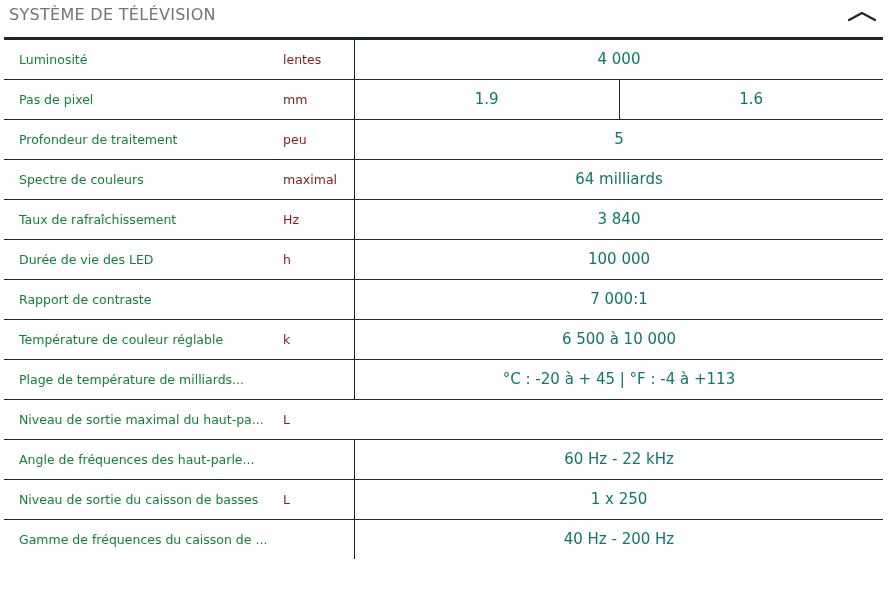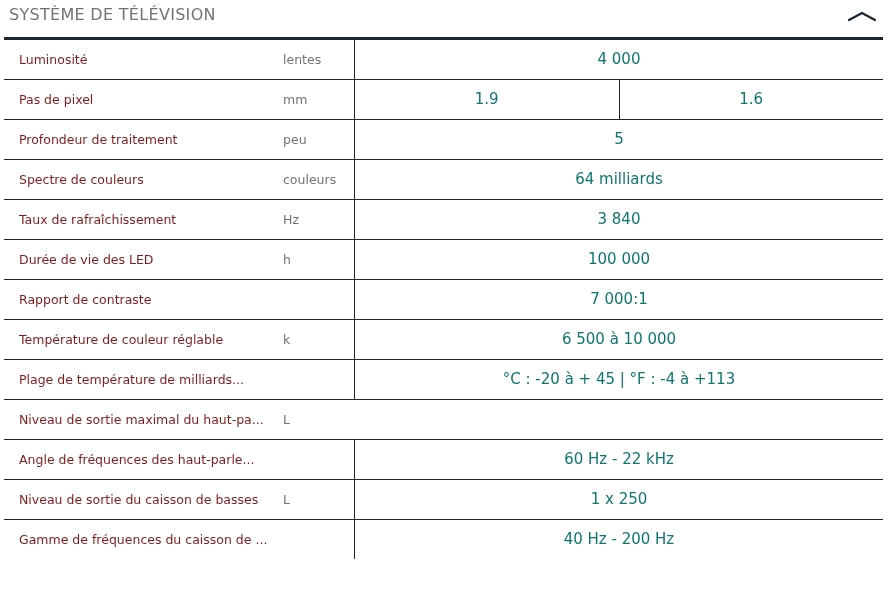--- a/index.html
+++ b/index.html
@@ -59,31 +59,31 @@
     .cell-label {
       position: absolute;
       left: 15px;
       top: 0;
       height: 39px;
       line-height: 39px;
       font-size: 12.5px;
       white-space: nowrap;
       width: 255px;
       overflow: hidden;
-      color: #7f1d1d;
+      color: #15803d;
     }
     .cell-unit {
       position: absolute;
       left: 279px;
       top: 0;
       height: 39px;
       line-height: 39px;
       font-size: 12.5px;
       white-space: nowrap;
-      color: #737373;
+      color: #7f1d1d;
     }
     .cell-values {
       position: absolute;
       left: 350px;
       top: 0;
       right: 0;
       height: 39px;
       border-left: 1.5px solid #1b2631;
       display: flex;
     }
@@ -129,21 +129,21 @@
     </div>
     <div class="row">
       <div class="cell-label">Profondeur de traitement</div>
       <div class="cell-unit">peu</div>
       <div class="cell-values">
         <div class="cell-value">5</div>
       </div>
     </div>
     <div class="row">
       <div class="cell-label">Spectre de couleurs</div>
-      <div class="cell-unit">couleurs</div>
+      <div class="cell-unit">maximal</div>
       <div class="cell-values">
         <div class="cell-value">64 milliards</div>
       </div>
     </div>
     <div class="row">
       <div class="cell-label">Taux de rafraîchissement</div>
       <div class="cell-unit">Hz</div>
       <div class="cell-values">
         <div class="cell-value">3 840</div>
       </div>

